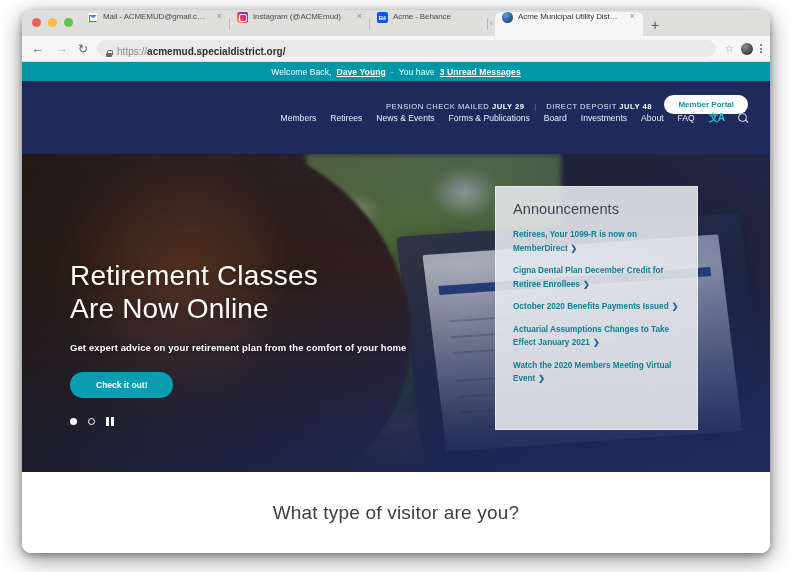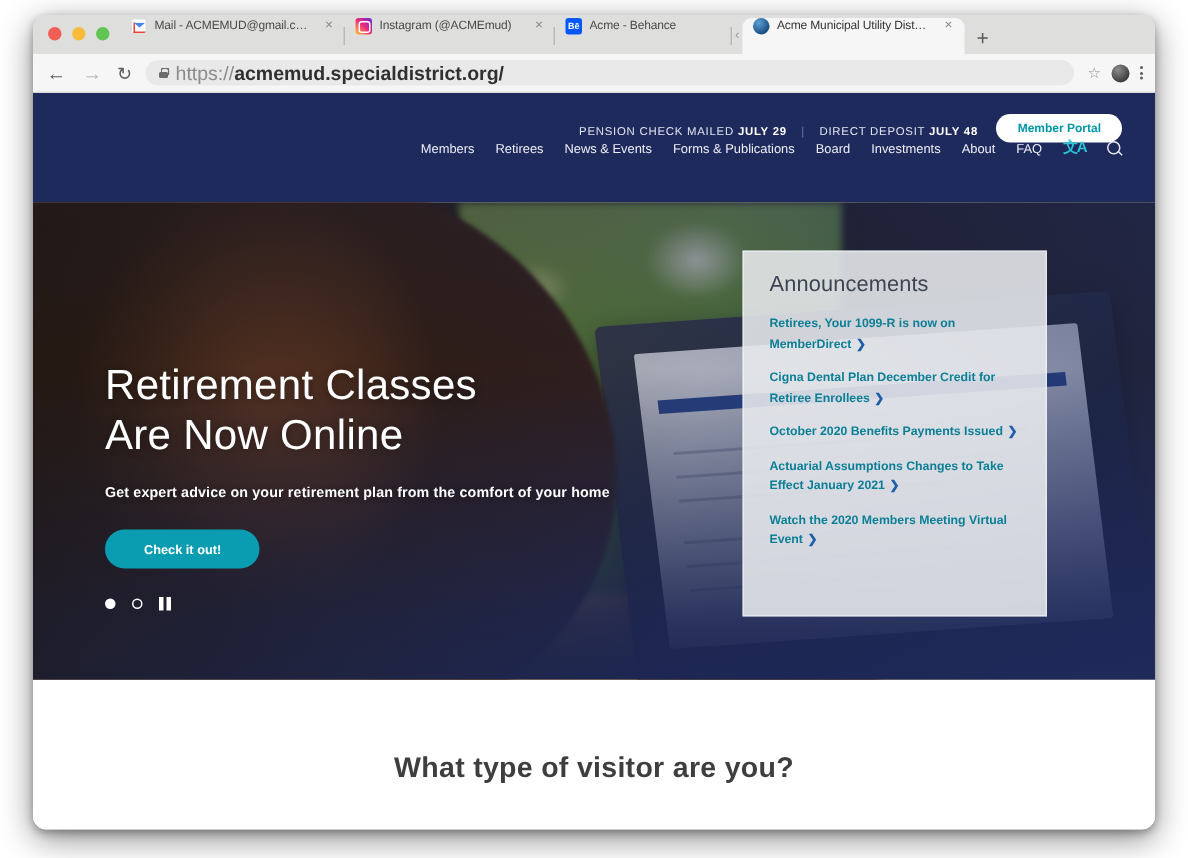--- a/index.html
+++ b/index.html
@@ -120,24 +120,24 @@
     width: 15px; text-align: center;
     line-height: 1;
   }
   .nav-btn.disabled { color: #b7b7b7; }
   .reload { font-size: 12px; color: #5d5d5d; }
   .omnibox {
     flex: 1;
     height: 17px;
     background: #e9e9e9;
     border-radius: 9px;
-    display: flex; align-items: center;
+    display: flex; align-items: flex-end;
     gap: 5px;
     padding: 0 9px;
-    font-size: 13px;
+    font-size: 10px;
     color: #5e5e5e;
   }
   .lock {
     width: 6px; height: 7px;
     position: relative; flex: 0 0 6px;
   }
   .lock::before {
     content: ""; position: absolute; bottom: 0; left: 0;
     width: 6px; height: 4px; background: #6d6d6d; border-radius: 1px;
   }
@@ -372,21 +372,21 @@
   }
 
   
   .visitor-band {
     position: absolute; left: 0; right: 0; bottom: 0;
     height: 81px;
     background: #ffffff;
     display: flex; align-items: center; justify-content: center;
   }
   .visitor-q {
-    font-size: 19px; font-weight: 700; color: #3e3e3e; letter-spacing: .2px;
+    font-size: 19px; font-weight: 400; color: #3e3e3e; letter-spacing: .2px;
   }
 </style>
 </head>
 <body>
 
 <div class="window">
 
   <div class="tabstrip">
     <div class="traffic">
       <span class="tl red"></span>
@@ -441,20 +441,27 @@
       <span class="kebab">
           <i></i>
           <i></i>
           <i></i>
         </span>
     </div>
   </div>
 
   <div class="viewport">
 
+    <div class="welcome">
+      <span>Welcome Back,</span>
+      <a href="#">Dave Young</a>
+      <span class="dash">-</span>
+      <span>You have</span>
+      <a href="#">3 Unread Messages</a>
+    </div>
 
     <div class="site-header">
 
       <div class="hdr-info">
         <span>PENSION CHECK MAILED</span>
         <b>JULY 29</b>
         <span class="pipe">|</span>
         <span>DIRECT DEPOSIT</span>
         <b>JULY 48</b>
       </div>

